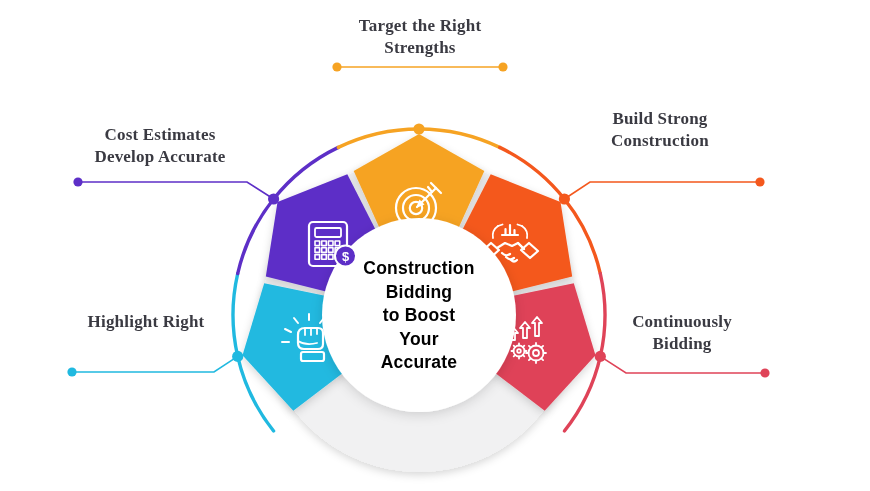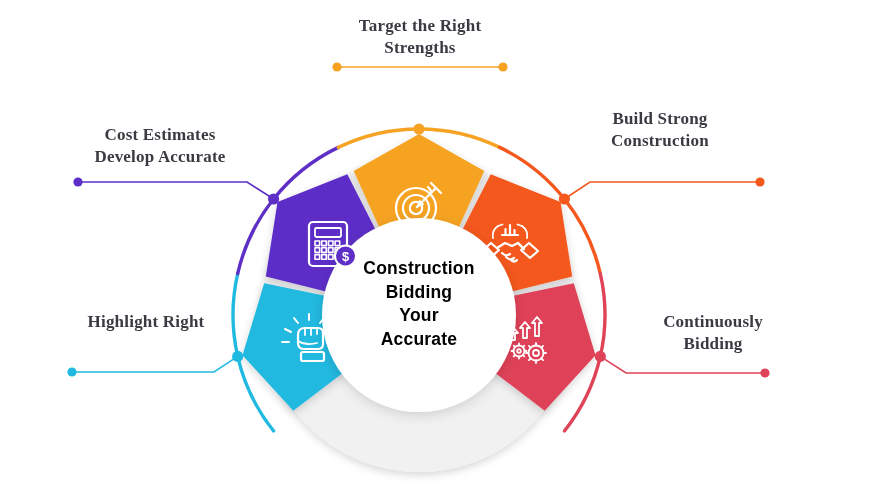--- a/index.html
+++ b/index.html
@@ -158,20 +158,21 @@
         <path d="M -20 1 L -27 1"></path>
         <path d="M 11 -18 L 15 -23"></path>
         <path d="M 18 -8 L 24 -10"></path>
       </g>
     </g>
   </svg>
 
   <div class="center-title">
     <div>Construction</div>
     <div>Bidding</div>
+    <div>to Boost</div>
     <div>Your</div>
     <div>Accurate</div>
   </div>
 
   <div class="label" style="left:290px;top:15px;width:260px">
     <div>Target the Right</div>
     <div>Strengths</div>
   </div>
 
   <div class="label" style="left:40px;top:124px;width:240px">
@@ -181,18 +182,18 @@
 
   <div class="label" style="left:540px;top:108px;width:240px">
     <div>Build Strong</div>
     <div>Construction</div>
   </div>
 
   <div class="label" style="left:26px;top:311px;width:240px">
     <div>Highlight Right</div>
   </div>
 
-  <div class="label" style="left:593px;top:311px;width:240px">
+  <div class="label" style="left:562px;top:311px;width:240px">
     <div>Continuously</div>
     <div>Bidding</div>
   </div>
 
 </div>
 
 </body></html>

